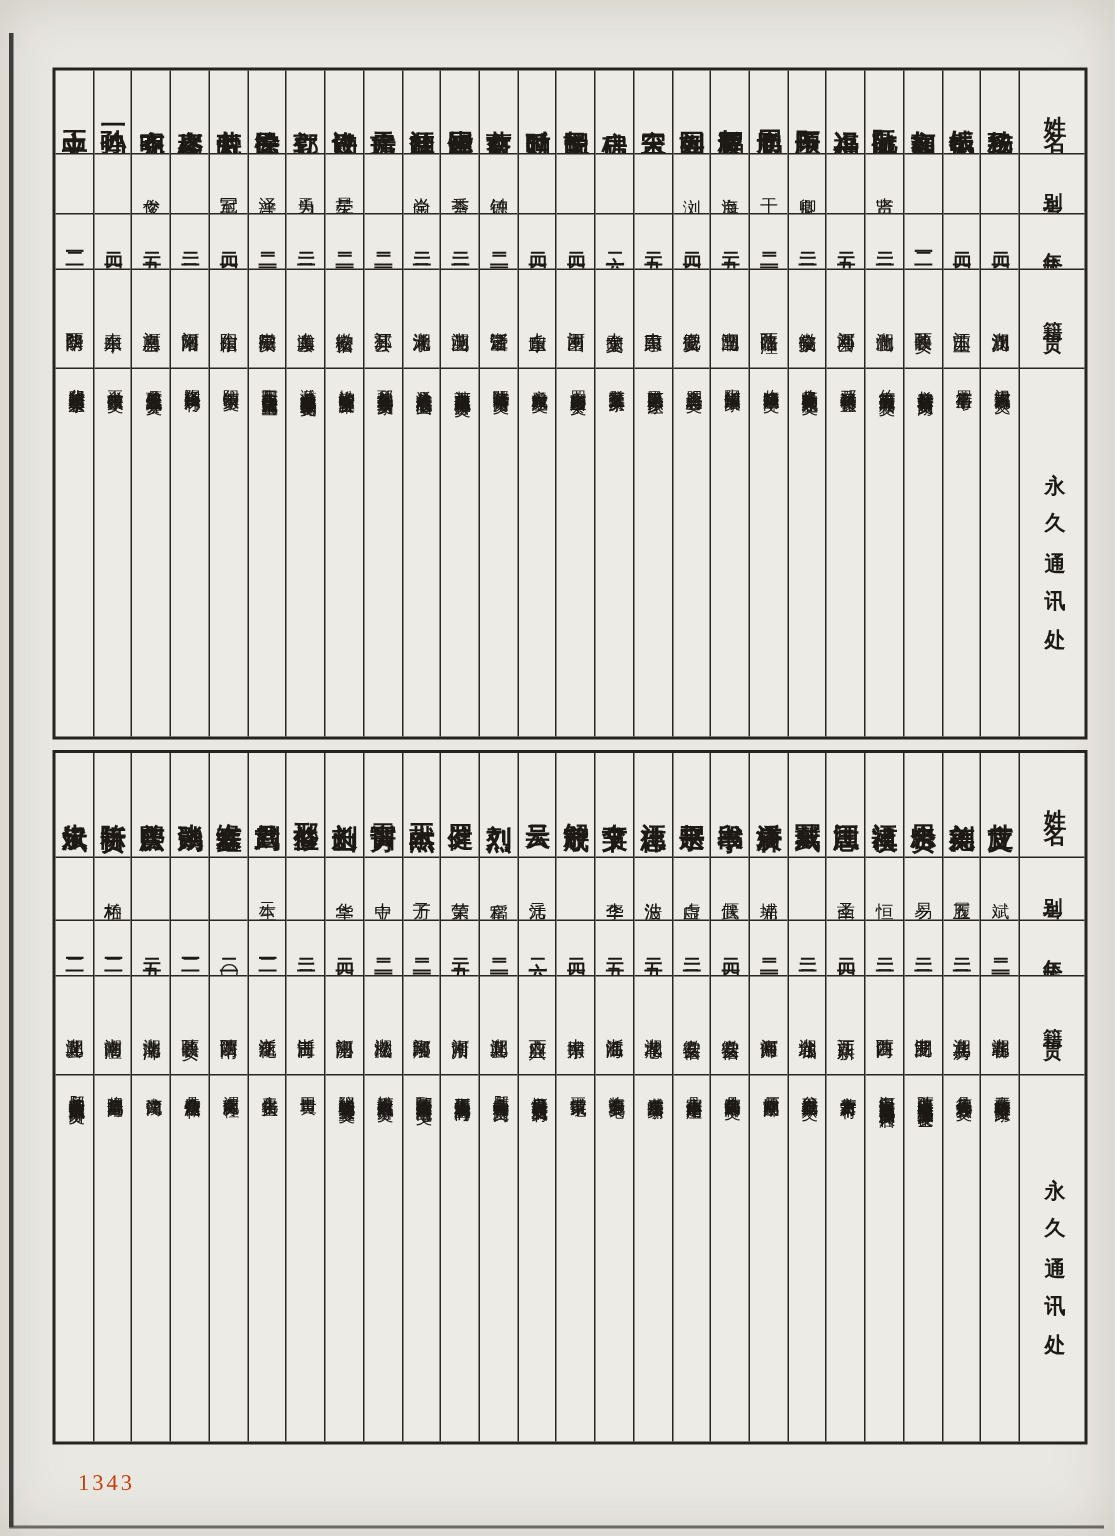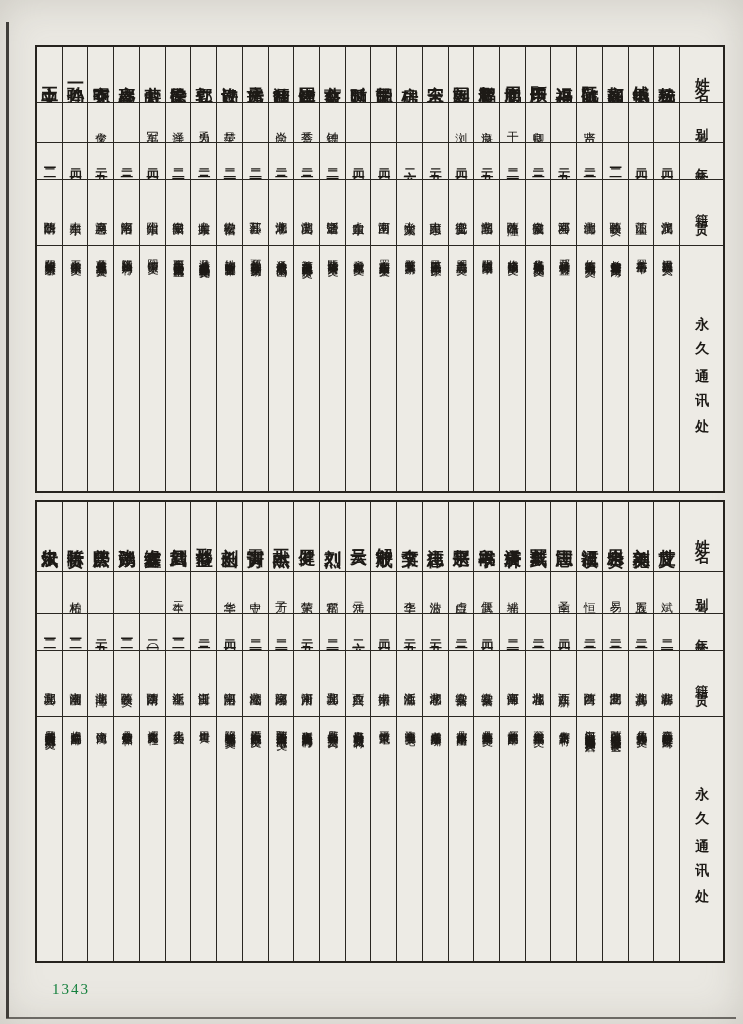--- a/index.html
+++ b/index.html
@@ -60,21 +60,21 @@
   
   .col.head .vtext{font-weight:700;}
   .col.head .c-name .vtext{font-size:15px;letter-spacing:10px;}
   .col.head .c-alias .vtext{font-size:13px;letter-spacing:5px;}
   .col.head .c-age .vtext{font-size:13px;letter-spacing:3px;}
   .col.head .c-native .vtext{font-size:13px;letter-spacing:9px;}
   .col.head .c-addr{align-items:center;}
   .col.head .c-addr .vtext{font-size:14px;letter-spacing:26px;padding-top:0;}
   .page-number{
     position:absolute;left:52px;top:981px;
-    font-size:15px;letter-spacing:2px;color:#15803d;
+    font-size:15px;letter-spacing:2px;color:#c2410c;
     font-family:"Liberation Serif","DejaVu Serif",serif;
   }
 </style>
 </head>
 <body>
 
 <div class="page">
   <div class="scan-edge-left"></div>
   <div class="scan-edge-bottom"></div>
 

